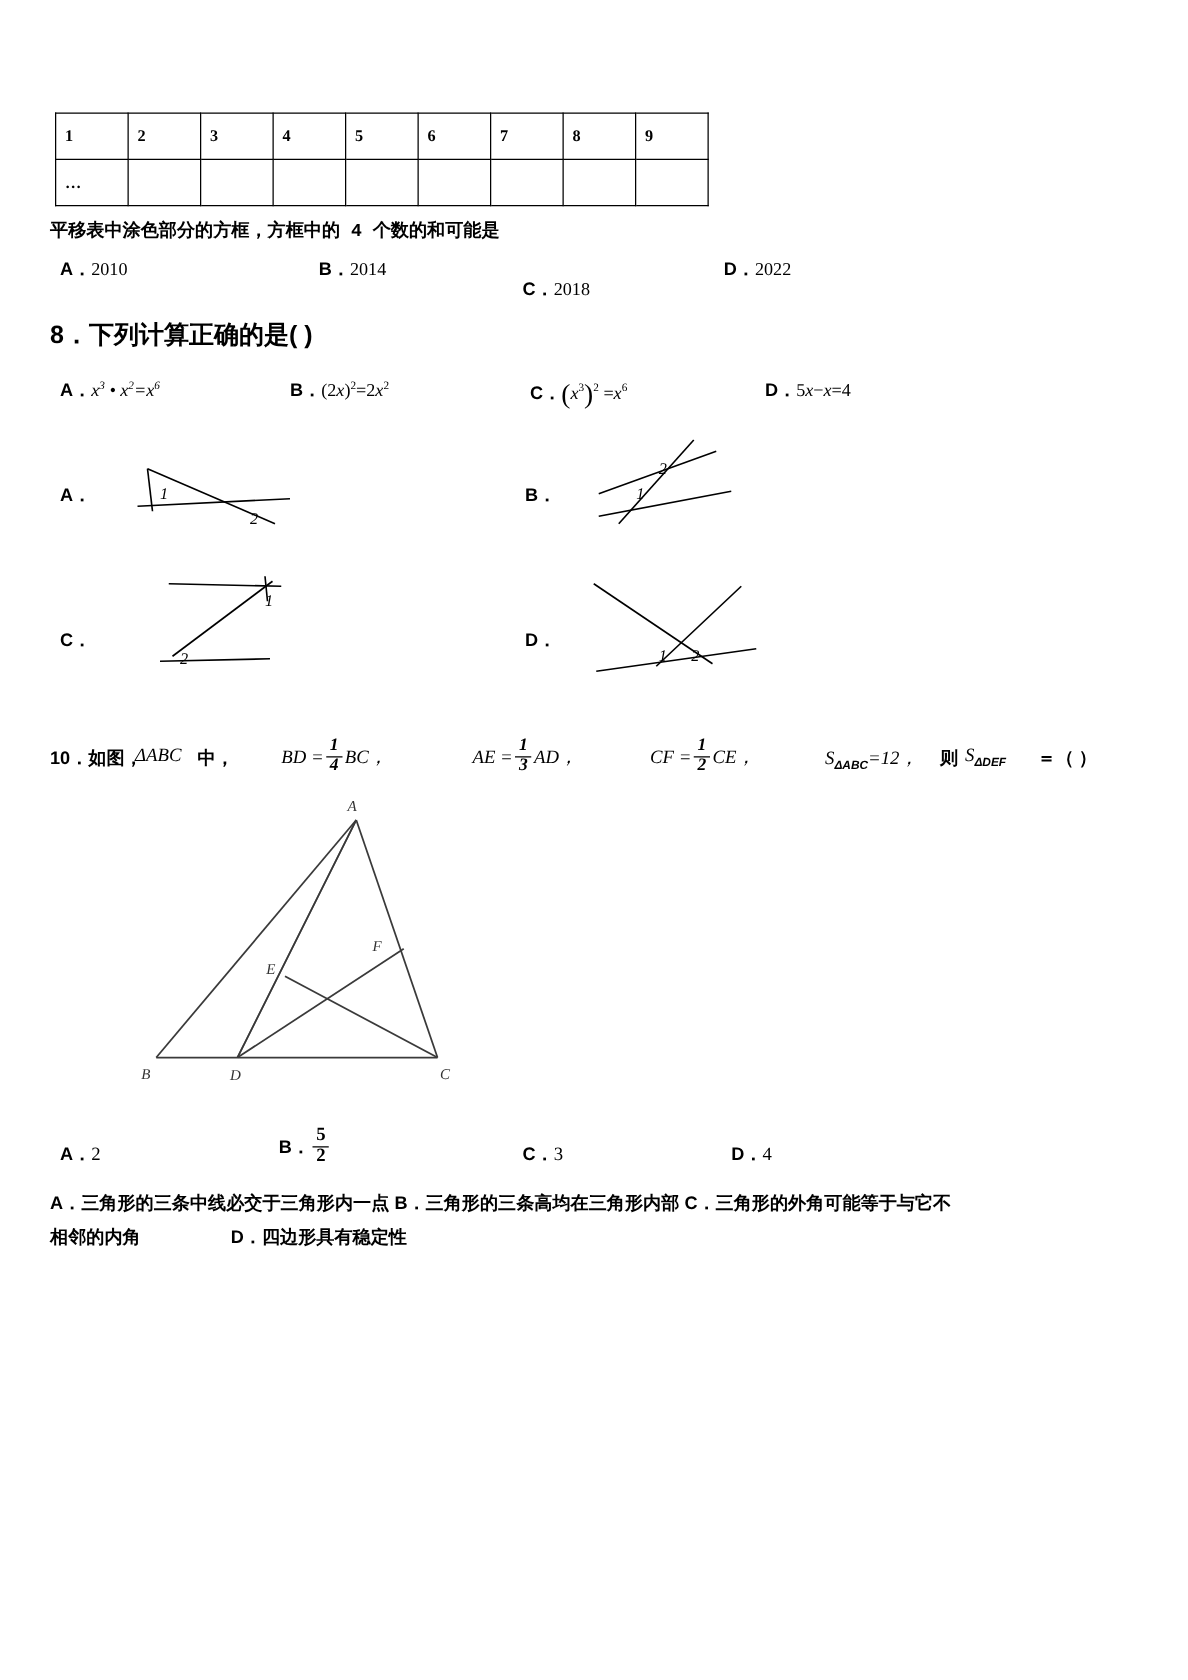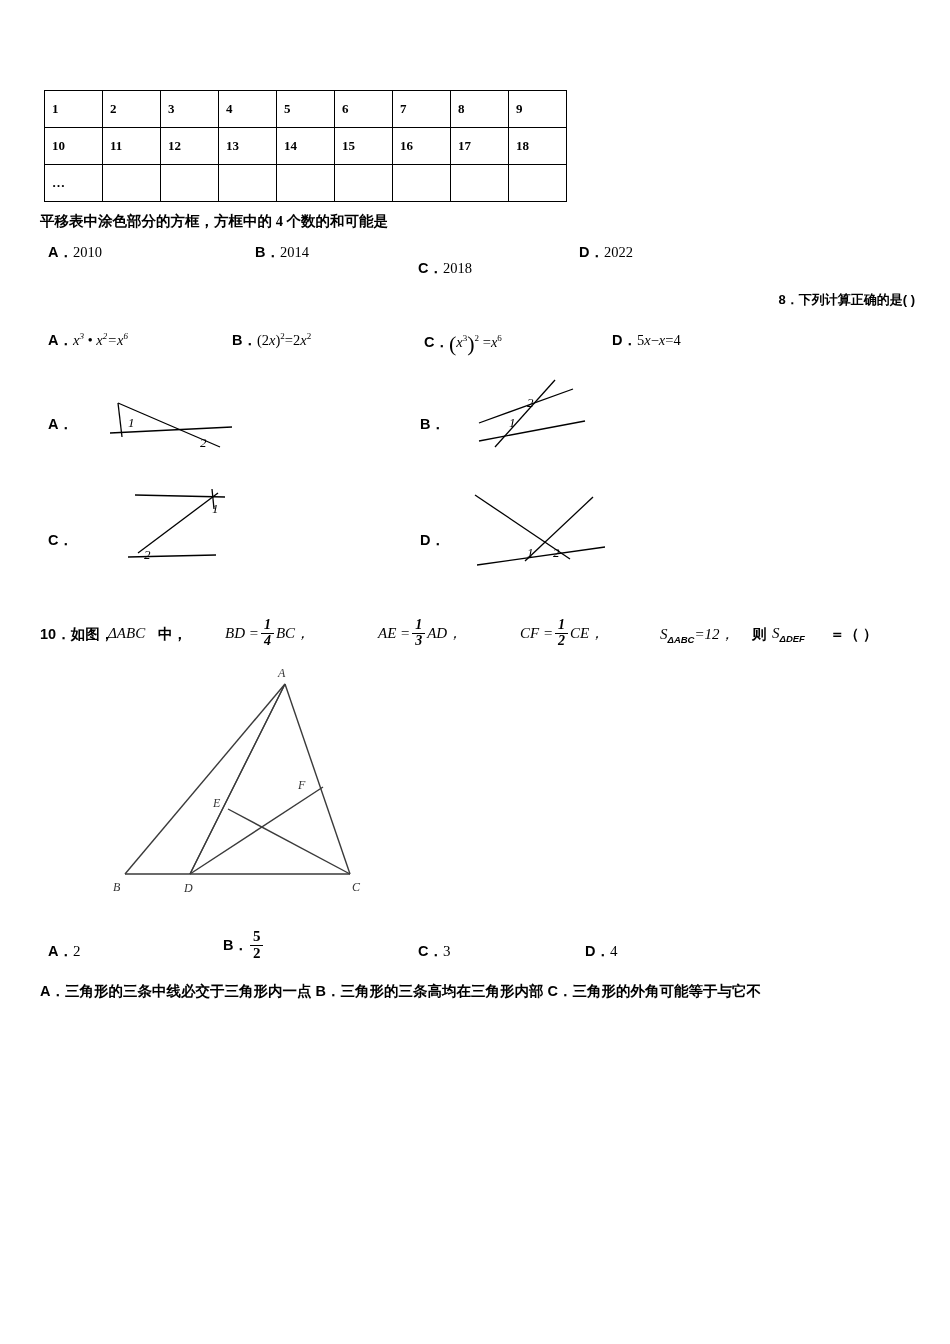--- a/index.html
+++ b/index.html
@@ -39,30 +39,29 @@
     border: 1px solid #000000;
     height: 36px;
     width: 50px;
     font-size: 13px;
     font-weight: bold;
     font-family: "Liberation Serif", serif;
     padding: 0 0 0 7px;
     vertical-align: middle;
   }
   .q-line {
-    font-size: 13px;
-    font-family: "Liberation Sans", sans-serif;
-    font-weight: bold;
-    text-align: right;
+    font-size: 20px;
+    font-family: "Liberation Sans", sans-serif;
+    font-weight: bold;
   }
   .prompt {
     margin-top: 10px;
     font-size: 14.5px;
     font-weight: bold;
-    font-family: Liberation Serif, serif;
+    font-family: Liberation Mono, monospace;
   }
 
   .opts {
     position: relative;
     height: 26px;
     margin-top: 12px;
     font-size: 14.5px;
   }
   .opt {
     position: absolute;
@@ -173,31 +172,20 @@
           <tr>
       <td>1</td>
       <td>2</td>
       <td>3</td>
       <td>4</td>
       <td>5</td>
       <td>6</td>
       <td>7</td>
       <td>8</td>
       <td>9</td>
-    </tr>
-    <tr>
-      <td>10</td>
-      <td>11</td>
-      <td>12</td>
-      <td>13</td>
-      <td>14</td>
-      <td>15</td>
-      <td>16</td>
-      <td>17</td>
-      <td>18</td>
     </tr>
     <tr>
       <td>…</td>
       <td></td>
       <td></td>
       <td></td>
       <td></td>
       <td></td>
       <td></td>
       <td></td>
@@ -348,15 +336,19 @@
     </span>
     <span class="opt" style="left:378px; top:12px;">
       <span>C．</span><span class="val">3</span>
     </span>
     <span class="opt" style="left:545px; top:12px;">
       <span>D．</span><span class="val">4</span>
     </span>
   </div>
 
   <div class="q11text">A．三角形的三条中线必交于三角形内一点   B．三角形的三条高均在三角形内部  C．三角形的外角可能等于与它不</div>
+  <div class="q11text" style="margin-top:0; position:relative;">
+    <span>相邻的内角</span>
+    <span style="margin-left:68px;">D．四边形具有稳定性</span>
+  </div>
 
  </div>
 </div>
 
 </body></html>

